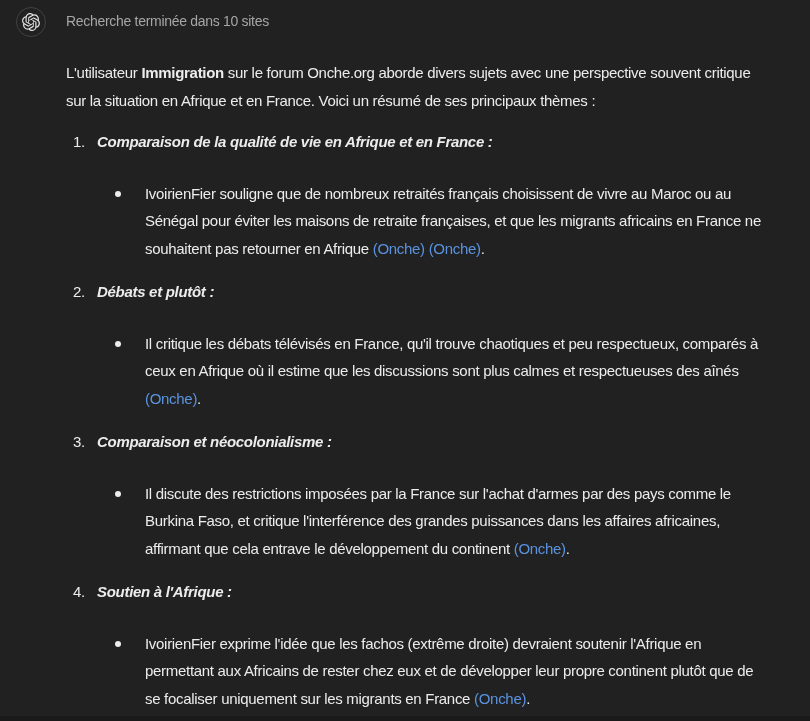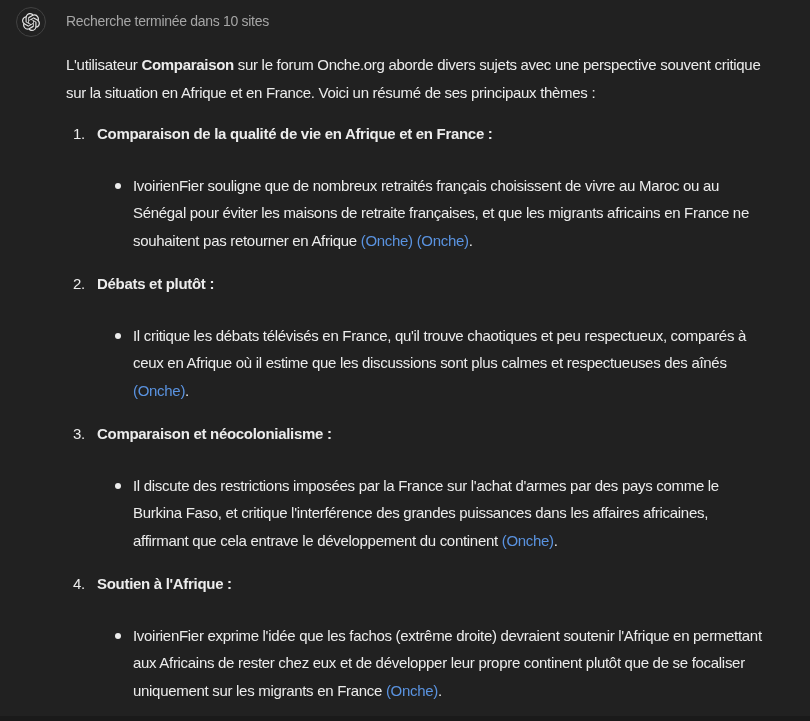--- a/index.html
+++ b/index.html
@@ -21,54 +21,54 @@
   }
   .message{position:relative;padding:11px 44px 0 66px;box-sizing:border-box;}
   .avatar{
     position:absolute;left:16px;top:7px;width:30px;height:30px;box-sizing:border-box;
     border:1px solid var(--avatar-border);border-radius:50%;
     display:flex;align-items:center;justify-content:center;background:var(--bg);
   }
   .avatar svg{width:18px;height:18px;fill:#e3e3e3;}
   .status-row{
     font-size:14px;line-height:20px;color:var(--muted);
-    margin:0 0 20px 0;cursor:pointer;
+    margin:0 0 28px 0;cursor:pointer;
   }
   .intro{line-height:27.5px;margin:0 0 14px 0;}
   .intro strong, .heading{font-weight:700;}
   .heading-row{display:flex;line-height:27.5px;margin:0 0 24px 0;}
   .num{flex:0 0 24px;margin-left:7px;font-weight:400;}
-  .heading{flex:1;}
+  .heading{flex:1;font-style:italic;}
   .bullet-row{display:flex;line-height:27.5px;margin:0 0 16px 0;}
   .dot{
     flex:0 0 auto;width:6px;height:6px;border-radius:50%;
     background:var(--dot);margin:11px 0 0 49px;
   }
-  .bullet-text{margin-left:12px;flex:1;}
+  .bullet-text{margin-left:24px;flex:1;}
   a.link{color:var(--link);text-decoration:none;cursor:pointer;}
   .bottom-strip{
     position:absolute;left:0;bottom:0;width:100%;height:5px;background:var(--edge);
   }
 </style>
 </head>
 <body>
 
 <div class="message">
 
   <div class="avatar">
     <span style="display:flex;">
       <svg viewBox="0 0 24 24" xmlns="http://www.w3.org/2000/svg" aria-hidden="true">
         <path d="M22.2819 9.8211a5.9847 5.9847 0 0 0-.5157-4.9108 6.0462 6.0462 0 0 0-6.5098-2.9A6.0651 6.0651 0 0 0 4.9807 4.1818a5.9847 5.9847 0 0 0-3.9977 2.9 6.0462 6.0462 0 0 0 .7427 7.0966 5.98 5.98 0 0 0 .511 4.9107 6.051 6.051 0 0 0 6.5146 2.9001A5.9847 5.9847 0 0 0 13.2599 24a6.0557 6.0557 0 0 0 5.7718-4.2058 5.9894 5.9894 0 0 0 3.9977-2.9001 6.0557 6.0557 0 0 0-.7475-7.073zm-9.022 12.6081a4.4755 4.4755 0 0 1-2.8764-1.0408l.1419-.0804 4.7783-2.7582a.7948.7948 0 0 0 .3927-.6813v-6.7369l2.02 1.1686a.071.071 0 0 1 .038.052v5.5826a4.504 4.504 0 0 1-4.4945 4.4944zm-9.6607-4.1254a4.4708 4.4708 0 0 1-.5346-3.0137l.142.0852 4.783 2.7582a.7712.7712 0 0 0 .7806 0l5.8428-3.3685v2.3324a.0804.0804 0 0 1-.0332.0615L9.74 19.9502a4.4992 4.4992 0 0 1-6.1408-1.6464zM2.3408 7.8956a4.485 4.485 0 0 1 2.3655-1.9728V11.6a.7664.7664 0 0 0 .3879.6765l5.8144 3.3543-2.0201 1.1685a.0757.0757 0 0 1-.071 0l-4.8303-2.7865A4.504 4.504 0 0 1 2.3408 7.8956zm16.5963 3.8558L13.1038 8.364 15.1192 7.2a.0757.0757 0 0 1 .071 0l4.8303 2.7913a4.4944 4.4944 0 0 1-.6765 8.1042v-5.6772a.79.79 0 0 0-.407-.667zm2.0107-3.0231l-.142-.0852-4.7735-2.7818a.7759.7759 0 0 0-.7854 0L9.409 9.2297V6.8974a.0662.0662 0 0 1 .0284-.0615l4.8303-2.7866a4.4992 4.4992 0 0 1 6.6802 4.66zM8.3065 12.863l-2.02-1.1638a.0804.0804 0 0 1-.038-.0567V6.0742a4.4992 4.4992 0 0 1 7.3757-3.4537l-.142.0805L8.704 5.459a.7948.7948 0 0 0-.3927.6813zm1.0976-2.3654l2.602-1.4998 2.6069 1.4998v2.9994l-2.5974 1.4997-2.6067-1.4997z"></path>
       </svg>
     </span>
   </div>
 
   <div class="status-row">Recherche terminée dans 10 sites</div>
 
-  <p class="intro"><span>L'utilisateur </span><strong>Comparaison</strong><span> sur le forum Onche.org aborde divers sujets avec une perspective souvent critique sur la situation en Afrique et en France. Voici un résumé de ses principaux thèmes :</span></p>
+  <p class="intro"><span>L'utilisateur </span><strong>Immigration</strong><span> sur le forum Onche.org aborde divers sujets avec une perspective souvent critique sur la situation en Afrique et en France. Voici un résumé de ses principaux thèmes :</span></p>
 
   <div>
       <div>
         <div class="heading-row">
           <span class="num">1.</span>
           <span class="heading">Comparaison de la qualité de vie en Afrique et en France :</span>
         </div>
         <div class="bullet-row">
           <span class="dot"></span>
           <span class="bullet-text"><span>IvoirienFier souligne que de nombreux retraités français choisissent de vivre au Maroc ou au Sénégal pour éviter les maisons de retraite françaises, et que les migrants africains en France ne souhaitent pas retourner en Afrique </span><a href="#" class="link">(Onche)</a><span> </span><a href="#" class="link">(Onche)</a><span>.</span></span>

